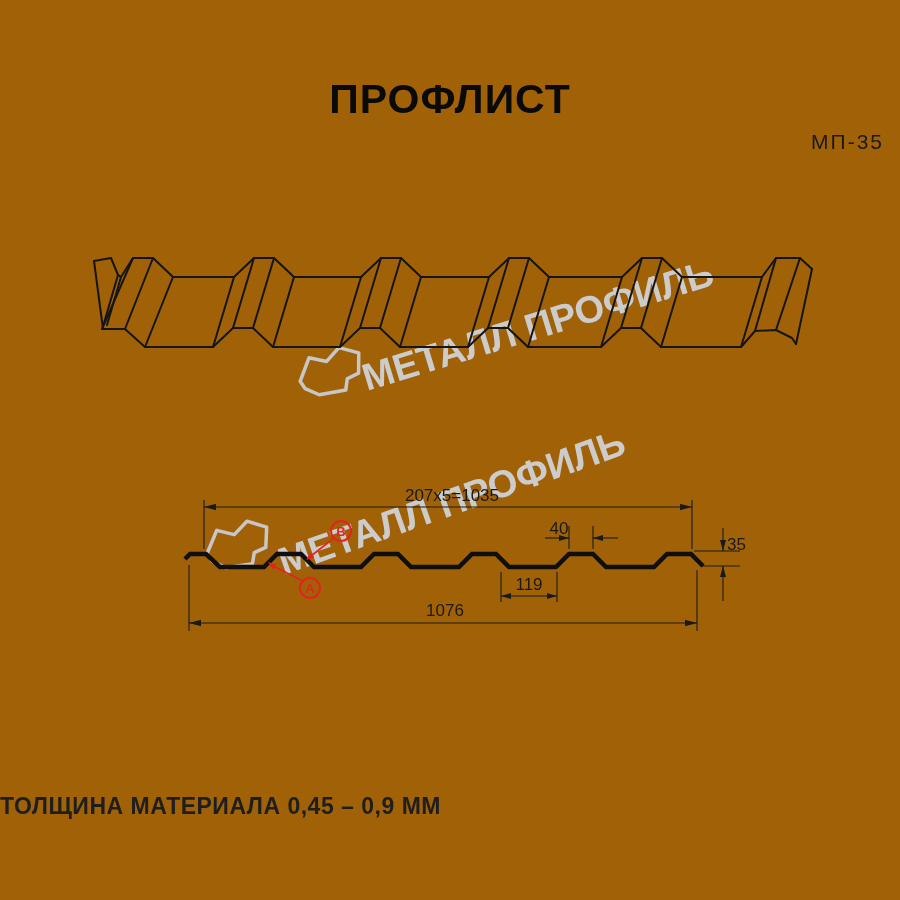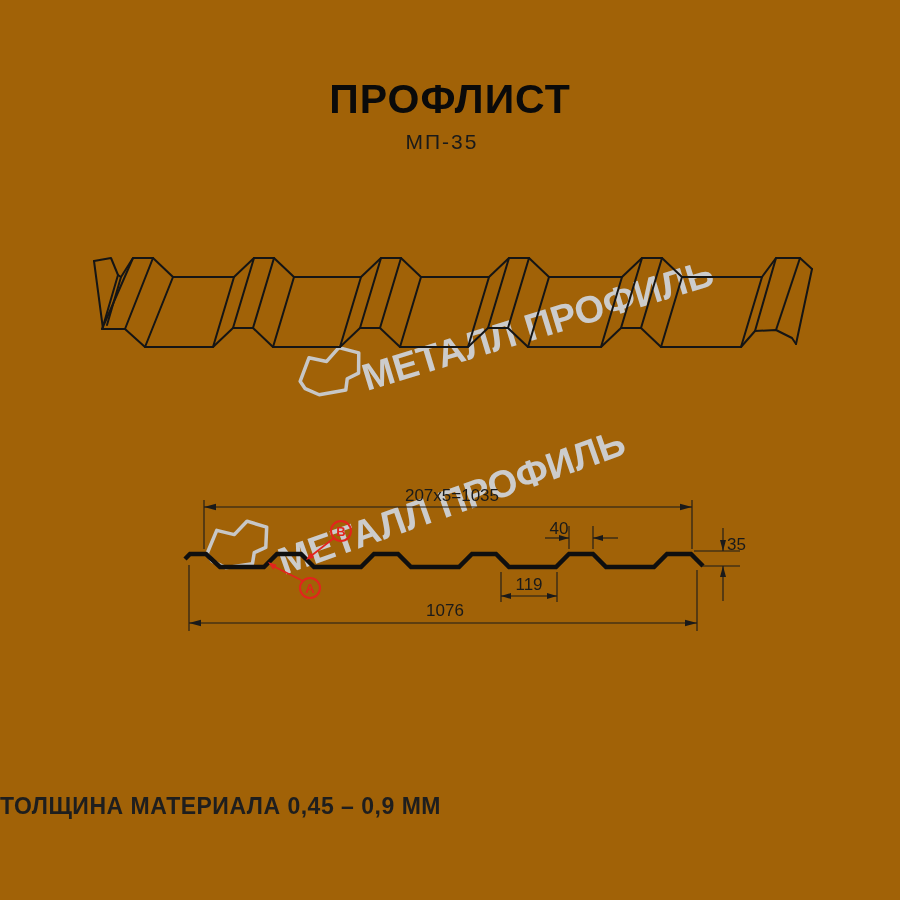--- a/index.html
+++ b/index.html
@@ -1,20 +1,20 @@
 <!DOCTYPE html>
 <html><head>
 <meta charset="utf-8">
 <style>
   html,body{margin:0;padding:0;background:#ffffff;}
   .page{position:relative;width:900px;height:900px;background:#a16207;overflow:hidden;
         font-family:"Liberation Sans",sans-serif;}
   .title{position:absolute;top:76px;left:0;width:900px;text-align:center;
          font-size:41px;font-weight:900;letter-spacing:1px;color:#0a0a0a;}
-  .subtitle{position:absolute;top:130px;left:0;width:884px;text-align:center;
+  .subtitle{position:absolute;top:130px;left:0;width:884px;text-align:right;
             font-size:21px;font-weight:500;letter-spacing:2px;color:#1a1a1a;}
   .footer{position:absolute;top:793px;left:0;width:900px;text-align:left;
           font-size:23px;font-weight:600;letter-spacing:0.5px;color:#1e1e1e;}
   svg text{font-family:"Liberation Sans",sans-serif;}
   .dimtext{font-size:17px;fill:#1a1a1a;}
   .wmtext{font-size:38px;font-weight:bold;fill:#cccccc;letter-spacing:0px;}
   .redtext{font-size:13px;font-weight:bold;fill:#e3241d;}
 </style>
 </head>
 <body>

